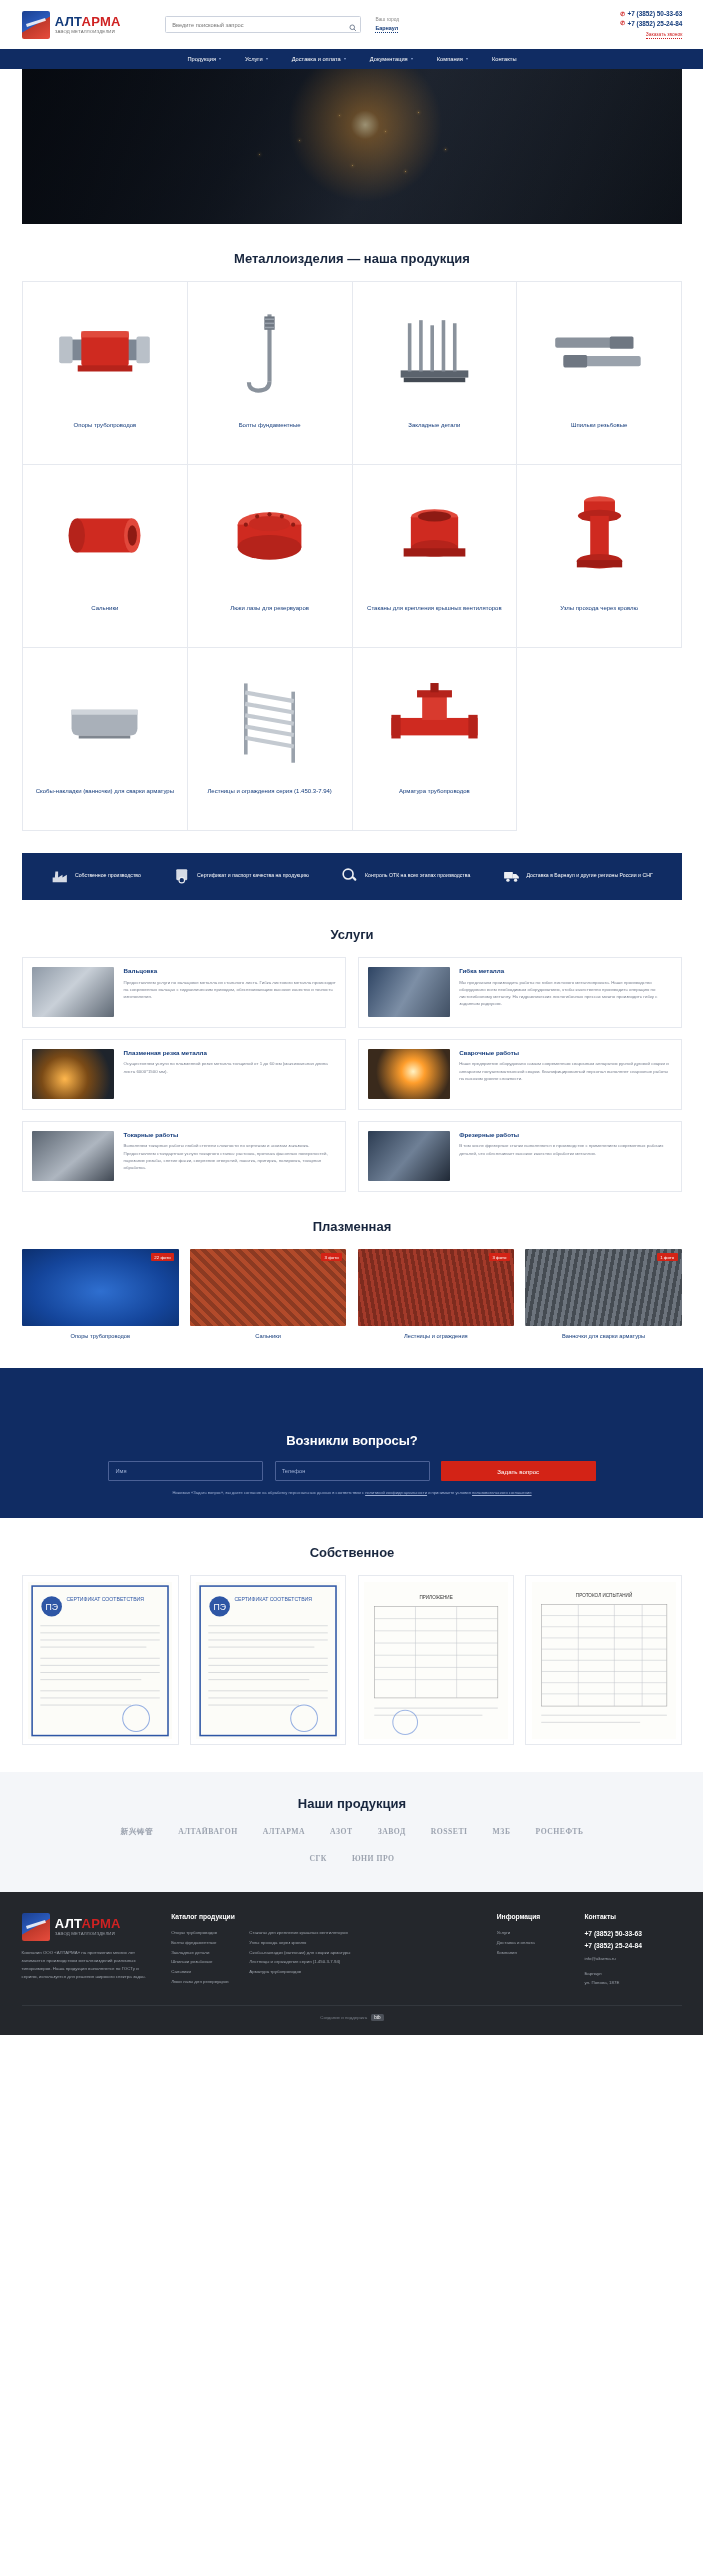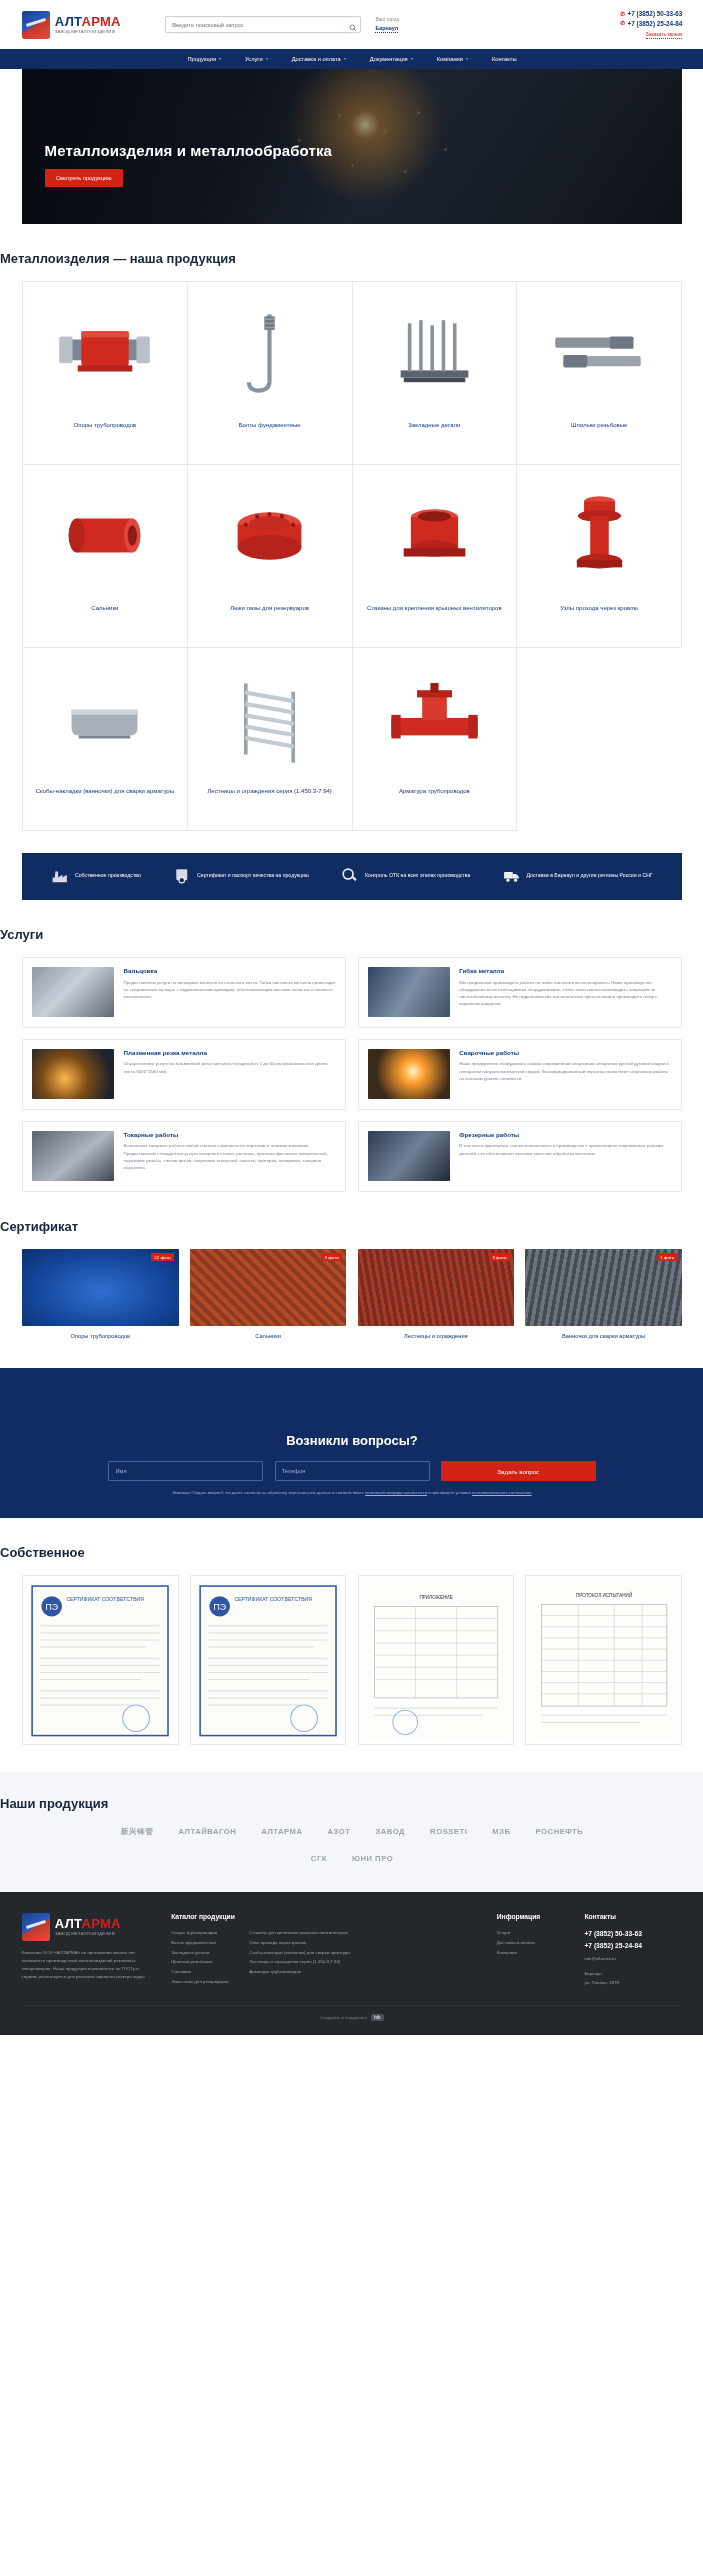--- a/index.html
+++ b/index.html
@@ -93,21 +93,21 @@
   .hero-content { position: absolute; left: 23px; bottom: 37px; }
   .hero-title { color: #fff; font-size: 15px; font-weight: bold; letter-spacing: 0.1px; }
   .hero-btn {
     margin-top: 10.3px; display: inline-block; background: #d32316; color: #fff;
     font-size: 5.7px; padding: 5.7px 11.3px; border-radius: 1.5px; border: 0; cursor: pointer;
     font-family: "Liberation Sans", sans-serif;
   }
 
   
   .section-title {
-    text-align: left; font-size: 13px; font-weight: bold; color: #18263e;
+    text-align: center; font-size: 13px; font-weight: bold; color: #18263e;
     margin: 27px 0 15.5px;
   }
   .wrap { width: 660px; margin: 0 auto; padding: 0 0px; }
 
   
   .prod-grid { display: flex; flex-wrap: wrap; gap: 0; border-top: 0.5px solid #e6e9ef; border-left: 0.5px solid #e6e9ef; }
   .prod-card {
     width: 25%; height: 183px; border-right: 0.5px solid #e6e9ef; border-bottom: 0.5px solid #e6e9ef;
     display: flex; flex-direction: column; align-items: center; justify-content: flex-start;
     padding: 13.4px 9.3px 11.3px; cursor: pointer; background: #fff;
@@ -163,21 +163,21 @@
   .qnote { text-align: center; color: #9fb0d4; font-size: 4.1px; line-height: 1.7; margin-top: 9.3px; }
   .qnote a { color: #9fb0d4; text-decoration: underline; }
 
   
   .cert-grid { display: flex; gap: 11.3px; }
   .cert-item { width: calc(25% - 8.5px); height: 170px; border: 0.5px solid #e6e9ef; background: #fff; padding: 5.2px; cursor: pointer; }
   .cert-page { width: 100%; height: 100%; background: #4d7c0f; position: relative; overflow: hidden; }
 
   
   .partners { background: #f4f6f9; padding: 24px 0 29px; margin-top: 27px; }
-  .part-row { display: flex; justify-content: center; align-items: center; gap: 25px; flex-wrap: wrap; }
+  .part-row { display: flex; justify-content: center; align-items: center; gap: 25px; flex-wrap: wrap; font-family: Liberation Serif, serif; }
   .part-logo { color: #8d95a3; font-size: 7.7px; font-weight: bold; letter-spacing: 0.5px; opacity: .85; }
 
   
   .footer { background: #24272c; color: #b9bdc4; padding: 20.6px 21.6px 13.4px; }
   .footer-cols { display: flex; gap: 20.6px; }
   .fcol-about { width: 129px; }
   .flogo { display: flex; align-items: center; gap: 5.2px; margin-bottom: 8.2px; }
   .flogo .logo-title { color: #fff; }
   .flogo .logo-sub { color: #9aa0a9; }
   .fabout { font-size: 4.4px; line-height: 1.8; color: #9aa0a9; }
@@ -265,24 +265,20 @@
 <div class="hero">
   <div class="spark" style="left:48%;top:30%"></div>
     <div class="spark" style="left:55%;top:40%"></div>
   <div class="spark" style="left:42%;top:46%"></div>
     <div class="spark" style="left:60%;top:28%"></div>
   <div class="spark" style="left:36%;top:55%"></div>
     <div class="spark" style="left:64%;top:52%"></div>
   <div class="spark" style="left:50%;top:62%"></div>
     <div class="spark" style="left:58%;top:66%"></div>
   <div class="hero-overlay"></div>
-  <div class="hero-content">
-    <div class="hero-title">Металлоизделия и металлообработка</div>
-    <button class="hero-btn">Смотреть продукцию</button>
-  </div>
 </div>
 
 <div class="section-title">Металлоизделия — наша продукция</div>
 <div class="wrap">
   <div class="prod-grid">
 
     <div class="prod-card">
       <div class="prod-img">
         <svg width="103" height="67" viewBox="0 0 200 130">
           <rect x="18" y="36" width="164" height="40" rx="6" fill="#7d8794"></rect>
@@ -524,21 +520,21 @@
     <div class="serv-card">
       <div class="serv-thumb" style="background:linear-gradient(130deg,#2c3c52,#6f8096 50%,#1f2835);"></div>
       <div class="serv-body">
         <div class="serv-name">Фрезерные работы</div>
         <div class="serv-desc">В том числе фрезерные станки выполняются в производстве с применением современных рабочих деталей, что обеспечивает высокое качество обработки металлов.</div>
       </div>
     </div>
   </div>
 </div>
 
-<div class="section-title">Сертификат</div>
+<div class="section-title">Плазменная</div>
 <div class="wrap">
   <div class="gal-grid">
 
     <div class="gal-item">
       <div class="gal-img" style="background:radial-gradient(ellipse at 50% 55%,#2f6fd0,#14459b 60%,#0c2f6e);">
         <div class="gal-badge">22 фото</div>
       </div>
       <div class="gal-label">Опоры трубопроводов</div>
     </div>
 

